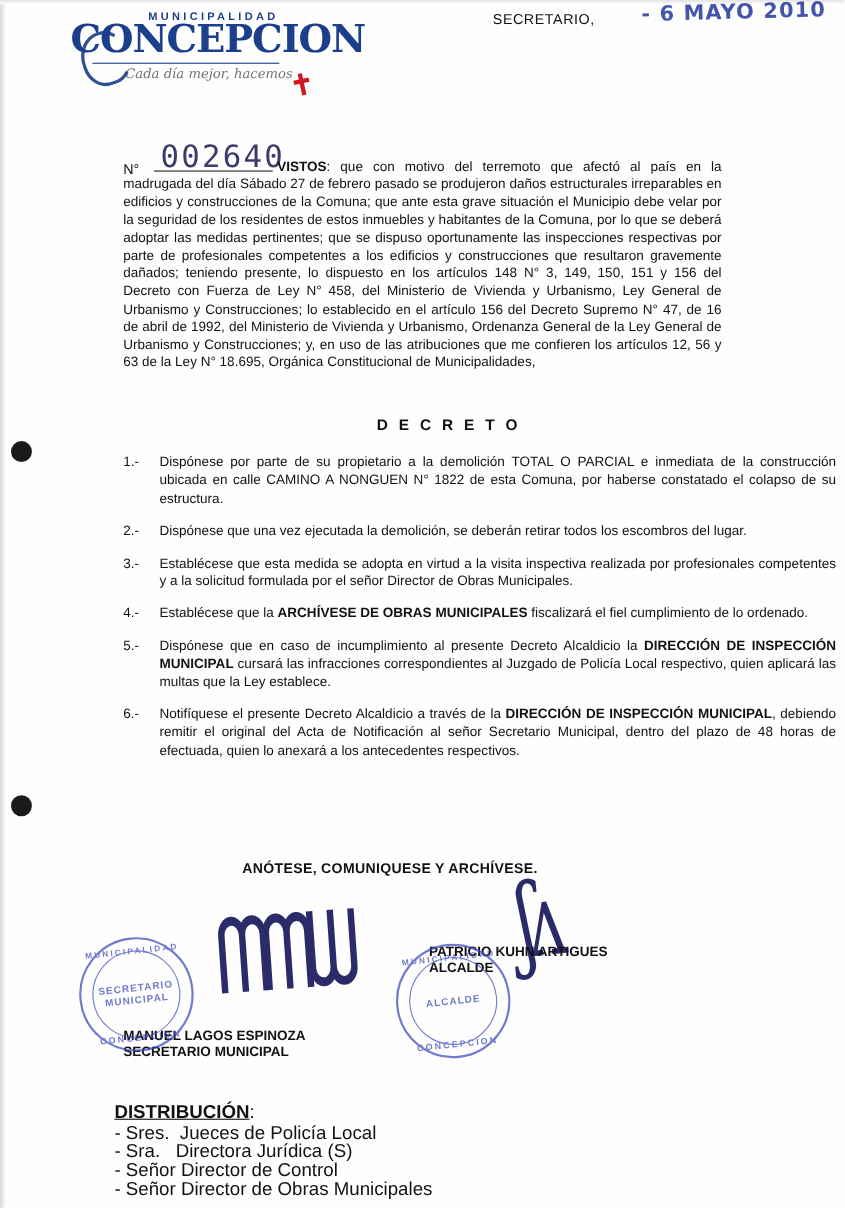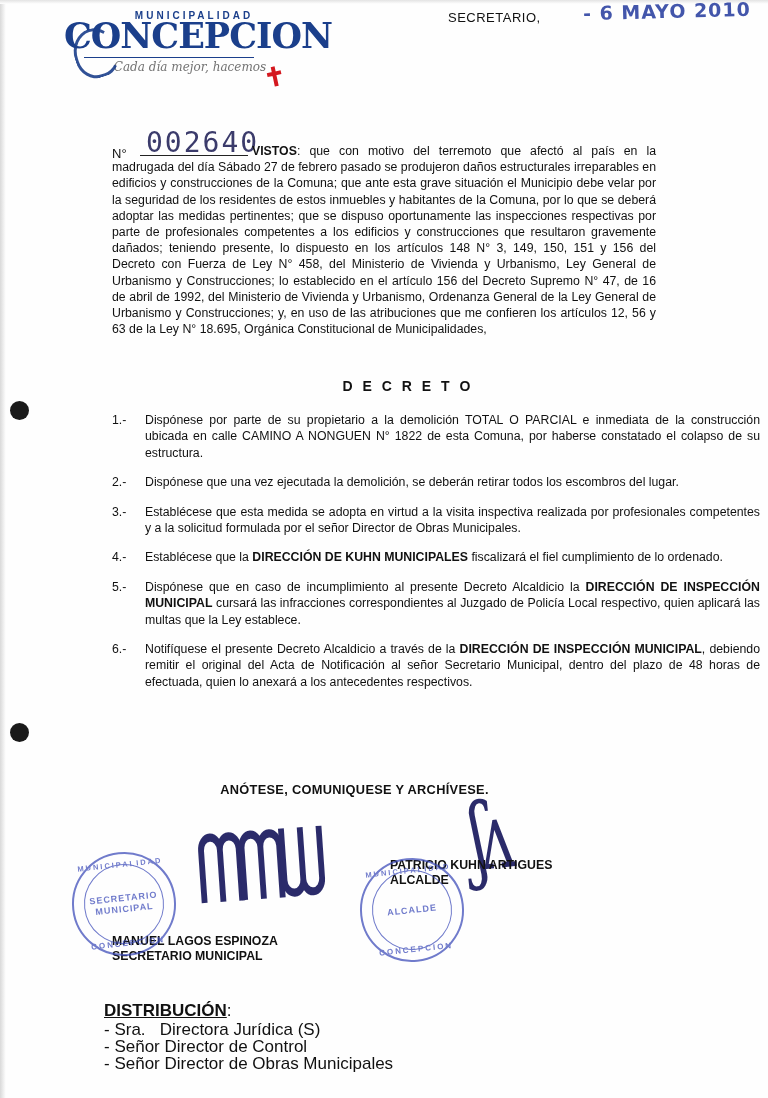--- a/index.html
+++ b/index.html
@@ -347,21 +347,21 @@
   <div class="vistos-block">
     <span class="vistos-word" style="display:inline-block;width:140px;"></span><span class="b">VISTOS</span><span>: que con motivo del terremoto que afectó al país en la madrugada del día Sábado 27 de febrero pasado se produjeron daños estructurales irreparables en edificios y construcciones de la Comuna; que ante esta grave situación el Municipio debe velar por la seguridad de los residentes de estos inmuebles y habitantes de la Comuna, por lo que se deberá adoptar las medidas pertinentes; que se dispuso oportunamente las inspecciones respectivas por parte de profesionales competentes a los edificios y construcciones que resultaron gravemente dañados; teniendo presente, lo dispuesto en los artículos 148 N° 3, 149, 150, 151 y 156 del Decreto con Fuerza de Ley N° 458, del Ministerio de Vivienda y Urbanismo, Ley General de Urbanismo y Construcciones; lo establecido en el artículo 156 del Decreto Supremo N° 47, de 16 de abril de 1992, del Ministerio de Vivienda y Urbanismo, Ordenanza General de la Ley General de Urbanismo y Construcciones; y, en uso de las atribuciones que me confieren los artículos 12, 56 y 63 de la Ley N° 18.695, Orgánica Constitucional de Municipalidades,</span>
   </div>
 
   <div class="decreto-title">D E C R E T O</div>
 
   <div class="items">
       <div class="item"><span class="idx">1.-</span><span>Dispónese por parte de su propietario a la demolición TOTAL O PARCIAL e inmediata de la construcción ubicada en calle CAMINO A NONGUEN N° 1822 de esta Comuna, por haberse constatado el colapso de su estructura.</span></div>
       <div class="item"><span class="idx">2.-</span><span>Dispónese que una vez ejecutada la demolición, se deberán retirar todos los escombros del lugar.</span></div>
       <div class="item"><span class="idx">3.-</span><span>Establécese que esta medida se adopta en virtud a la visita inspectiva realizada por profesionales competentes y a la solicitud formulada por el señor Director de Obras Municipales.</span></div>
-      <div class="item"><span class="idx">4.-</span><span>Establécese que la </span><span class="b">DIRECCIÓN DE KUHN MUNICIPALES</span><span> fiscalizará el fiel cumplimiento de lo ordenado.</span></div>
+      <div class="item"><span class="idx">4.-</span><span>Establécese que la </span><span class="b">ARCHÍVESE DE OBRAS MUNICIPALES</span><span> fiscalizará el fiel cumplimiento de lo ordenado.</span></div>
       <div class="item"><span class="idx">5.-</span><span>Dispónese que en caso de incumplimiento al presente Decreto Alcaldicio la </span><span class="b">DIRECCIÓN DE INSPECCIÓN MUNICIPAL</span><span> cursará las infracciones correspondientes al Juzgado de Policía Local respectivo, quien aplicará las multas que la Ley establece.</span></div>
       <div class="item"><span class="idx">6.-</span><span>Notifíquese el presente Decreto Alcaldicio a través de la </span><span class="b">DIRECCIÓN DE INSPECCIÓN MUNICIPAL</span><span>, debiendo remitir el original del Acta de Notificación al señor Secretario Municipal, dentro del plazo de 48 horas de efectuada, quien lo anexará a los antecedentes respectivos.</span></div>
     </div>
 
   <div class="closing">ANÓTESE, COMUNIQUESE Y ARCHÍVESE.</div>
 
   <div class="scribble scribble-left">ᗰᗰᗯ</div>
   <div class="scribble scribble-right">ʃʌ</div>
 
   <div class="sig sig-left">
@@ -388,19 +388,20 @@
       <span class="stamp-mid">ALCALDE</span>
     </div>
     <div class="stamp-arc-bot">CONCEPCION</div>
   </div>
 
   <div class="dist">
     <div>
       <span class="dist-title">DISTRIBUCIÓN</span><span>:</span>
     </div>
     <ul>
+        <li>- Sres.  Jueces de Policía Local</li>
         <li>- Sra.   Directora Jurídica (S)</li>
         <li>- Señor Director de Control</li>
         <li>- Señor Director de Obras Municipales</li>
       </ul>
   </div>
 
 </div>
 
 </body></html>

